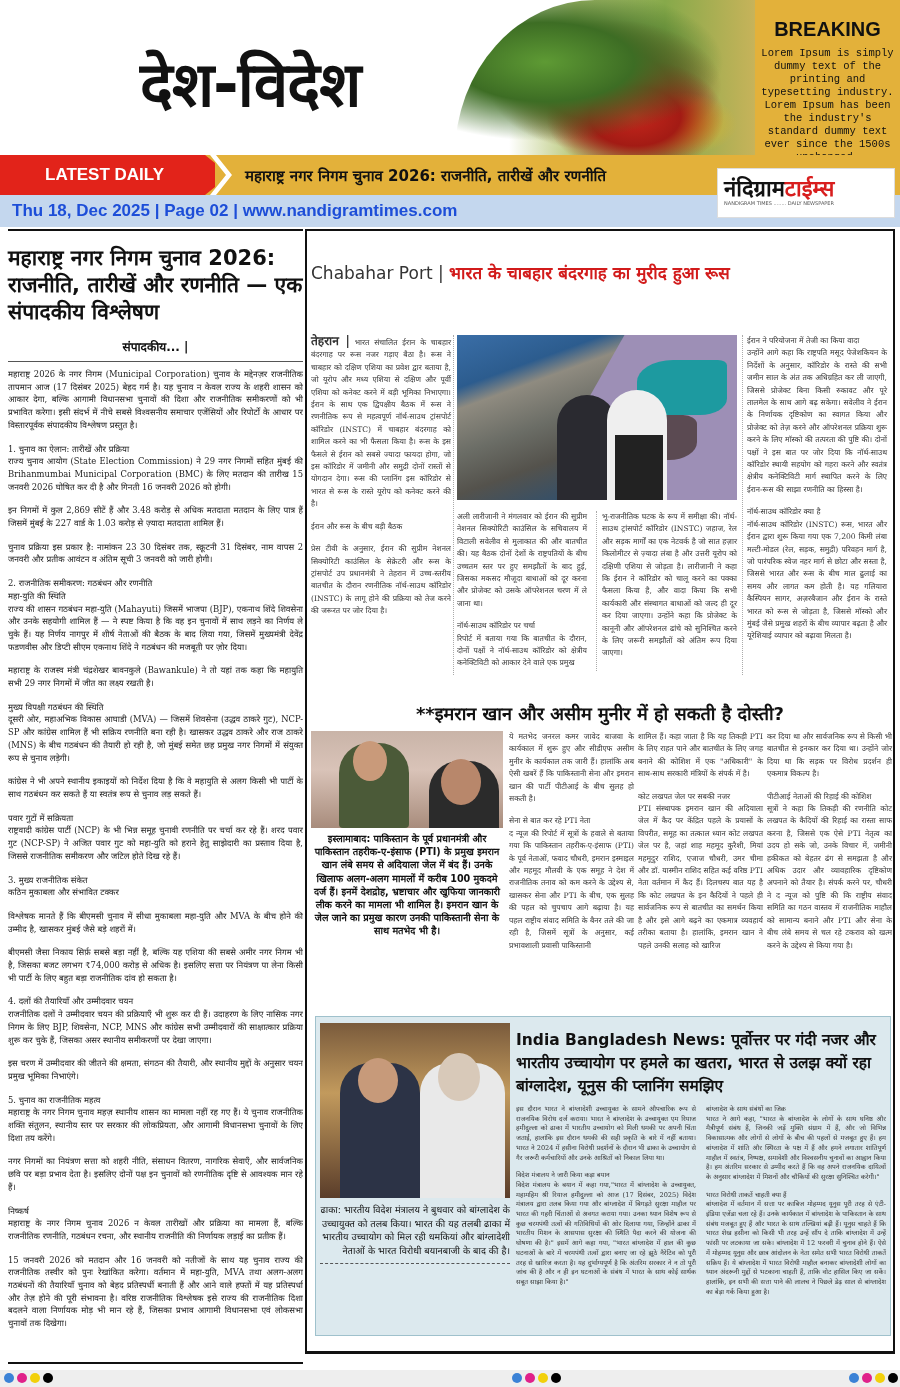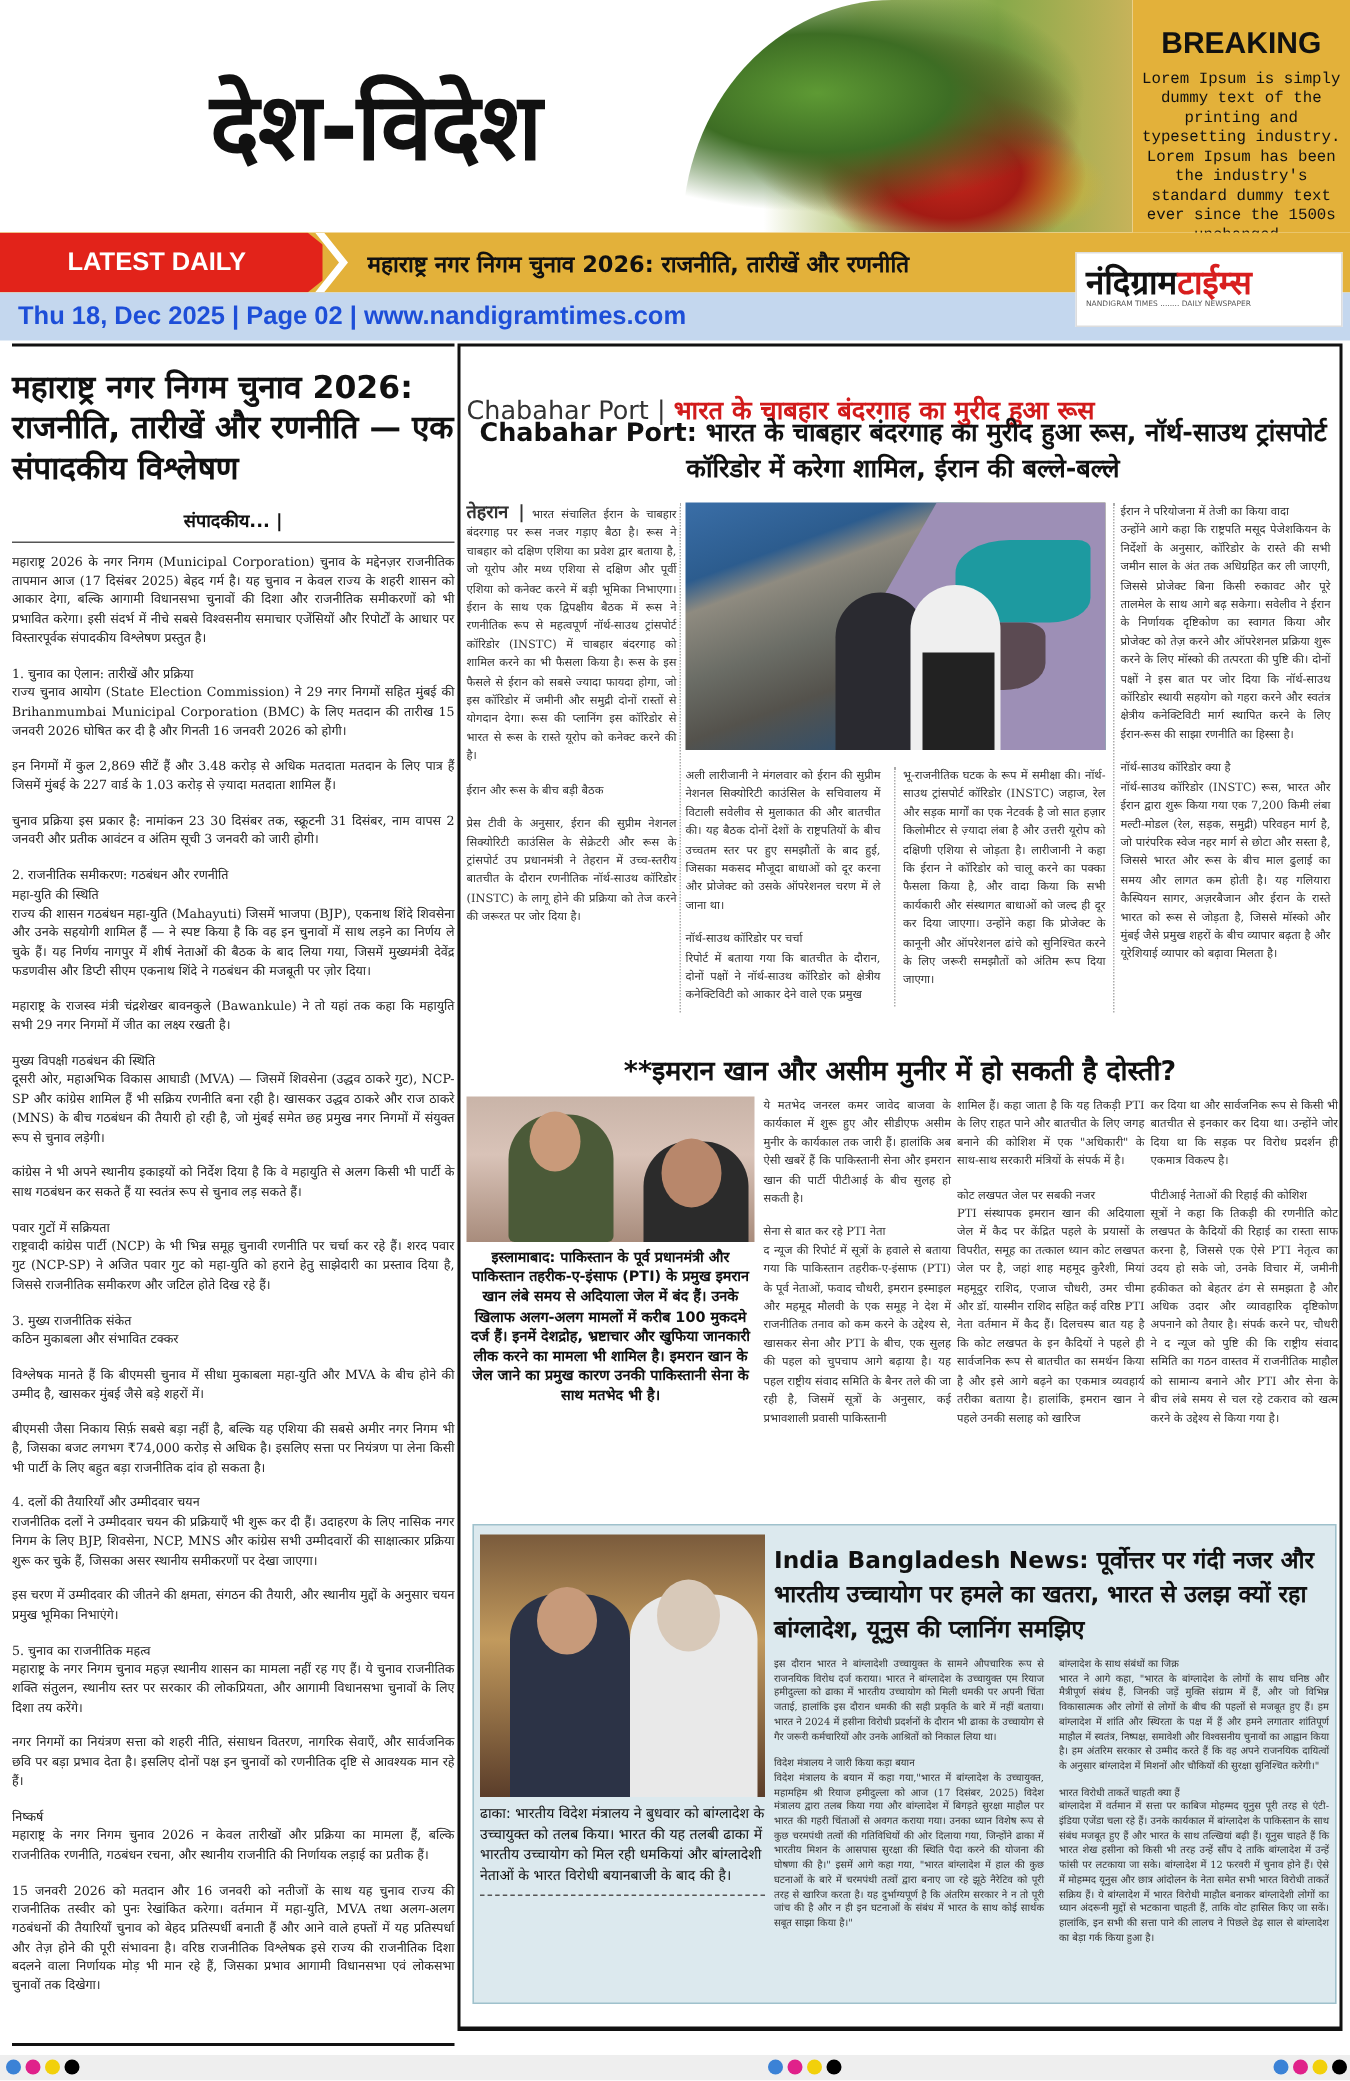--- a/index.html
+++ b/index.html
@@ -54,21 +54,21 @@
 .im-caption{position:absolute;left:4px;top:601px;width:192px;text-align:center;font-size:9.6px;font-weight:bold;line-height:13.2px;color:#111}
 .ic1{position:absolute;left:202px;top:500px;width:125px}
 .ic2{position:absolute;left:331px;top:500px;width:125px}
 .ic3{position:absolute;left:460px;top:500px;width:125px}
 .bd-box{position:absolute;left:8px;top:785px;width:576px;height:320px;background:#dce9ee;border:1px solid #9fc1cc}
 .bd-photo{position:absolute;left:4px;top:6px;width:190px;height:175px;background:linear-gradient(180deg,#7a5b3c 0,#c29a5d 40%,#5a3d2a 100%);overflow:hidden}
 .bd-photo .m1{position:absolute;left:20px;top:40px;width:80px;height:135px;background:#2c3346;border-radius:30px 30px 0 0}
 .bd-photo .m1f{position:absolute;left:38px;top:35px;width:40px;height:45px;background:#c79a7a;border-radius:50%}
 .bd-photo .m2{position:absolute;left:100px;top:40px;width:85px;height:135px;background:#e9e9e9;border-radius:30px 30px 0 0}
 .bd-photo .m2f{position:absolute;left:118px;top:30px;width:42px;height:48px;background:#d8c9b9;border-radius:50%}
-.bd-caption{position:absolute;left:4px;top:186px;width:190px;text-align:left;font-size:9.4px;line-height:13.5px;color:#111;border-bottom:1px dashed #555;padding-bottom:6px}
+.bd-caption{position:absolute;left:4px;top:186px;width:190px;text-align:right;font-size:9.4px;line-height:13.5px;color:#111;border-bottom:1px dashed #555;padding-bottom:6px}
 .bd-title{position:absolute;left:200px;top:12px;width:370px;font-size:15.5px;font-weight:bold;line-height:23px;color:#111}
 .bdc1{position:absolute;left:200px;top:88px;width:180px;font-size:6.6px;line-height:9.7px}
 .bdc2{position:absolute;left:390px;top:88px;width:180px;font-size:6.6px;line-height:9.7px}
 .footer{position:absolute;left:0;top:1370px;width:900px;height:17px;background:#eee}
 .dots{position:absolute;top:3px;display:flex;gap:3px}
 .dots span{width:10px;height:10px;border-radius:50%;display:block}
 </style>
 </head>
 <body>
 
@@ -131,21 +131,20 @@
   </div>
   <div class="bottom-rule"></div>
 </div>
 
 <div class="right">
 
   <div class="kicker">
     <span>Chabahar Port |</span>
     <span class="red">भारत के चाबहार बंदरगाह का मुरीद हुआ रूस</span>
   </div>
-  <div class="ch-title">Chabahar Port: भारत के चाबहार बंदरगाह का मुरीद हुआ रूस, नॉर्थ-साउथ ट्रांसपोर्ट कॉरिडोर में करेगा शामिल, ईरान की बल्ले-बल्ले</div>
 
   <div class="c1 cbody">
     <span class="place">तेहरान |</span>
     <span>भारत संचालित ईरान के चाबहार बंदरगाह पर रूस नजर गड़ाए बैठा है। रूस ने चाबहार को दक्षिण एशिया का प्रवेश द्वार बताया है, जो यूरोप और मध्य एशिया से दक्षिण और पूर्वी एशिया को कनेक्ट करने में बड़ी भूमिका निभाएगा। ईरान के साथ एक द्विपक्षीय बैठक में रूस ने रणनीतिक रूप से महत्वपूर्ण नॉर्थ-साउथ ट्रांसपोर्ट कॉरिडोर (INSTC) में चाबहार बंदरगाह को शामिल करने का भी फैसला किया है। रूस के इस फैसले से ईरान को सबसे ज्यादा फायदा होगा, जो इस कॉरिडोर में जमीनी और समुद्री दोनों रास्तों से योगदान देगा। रूस की प्लानिंग इस कॉरिडोर से भारत से रूस के रास्ते यूरोप को कनेक्ट करने की है।</span>
     <div style="height:10px"></div>
     <div>ईरान और रूस के बीच बड़ी बैठक</div>
     <div style="height:10px"></div>
     <div>प्रेस टीवी के अनुसार, ईरान की सुप्रीम नेशनल सिक्योरिटी काउंसिल के सेक्रेटरी और रूस के ट्रांसपोर्ट उप प्रधानमंत्री ने तेहरान में उच्च-स्तरीय बातचीत के दौरान रणनीतिक नॉर्थ-साउथ कॉरिडोर (INSTC) के लागू होने की प्रक्रिया को तेज करने की जरूरत पर जोर दिया है।</div>
   </div>
 

